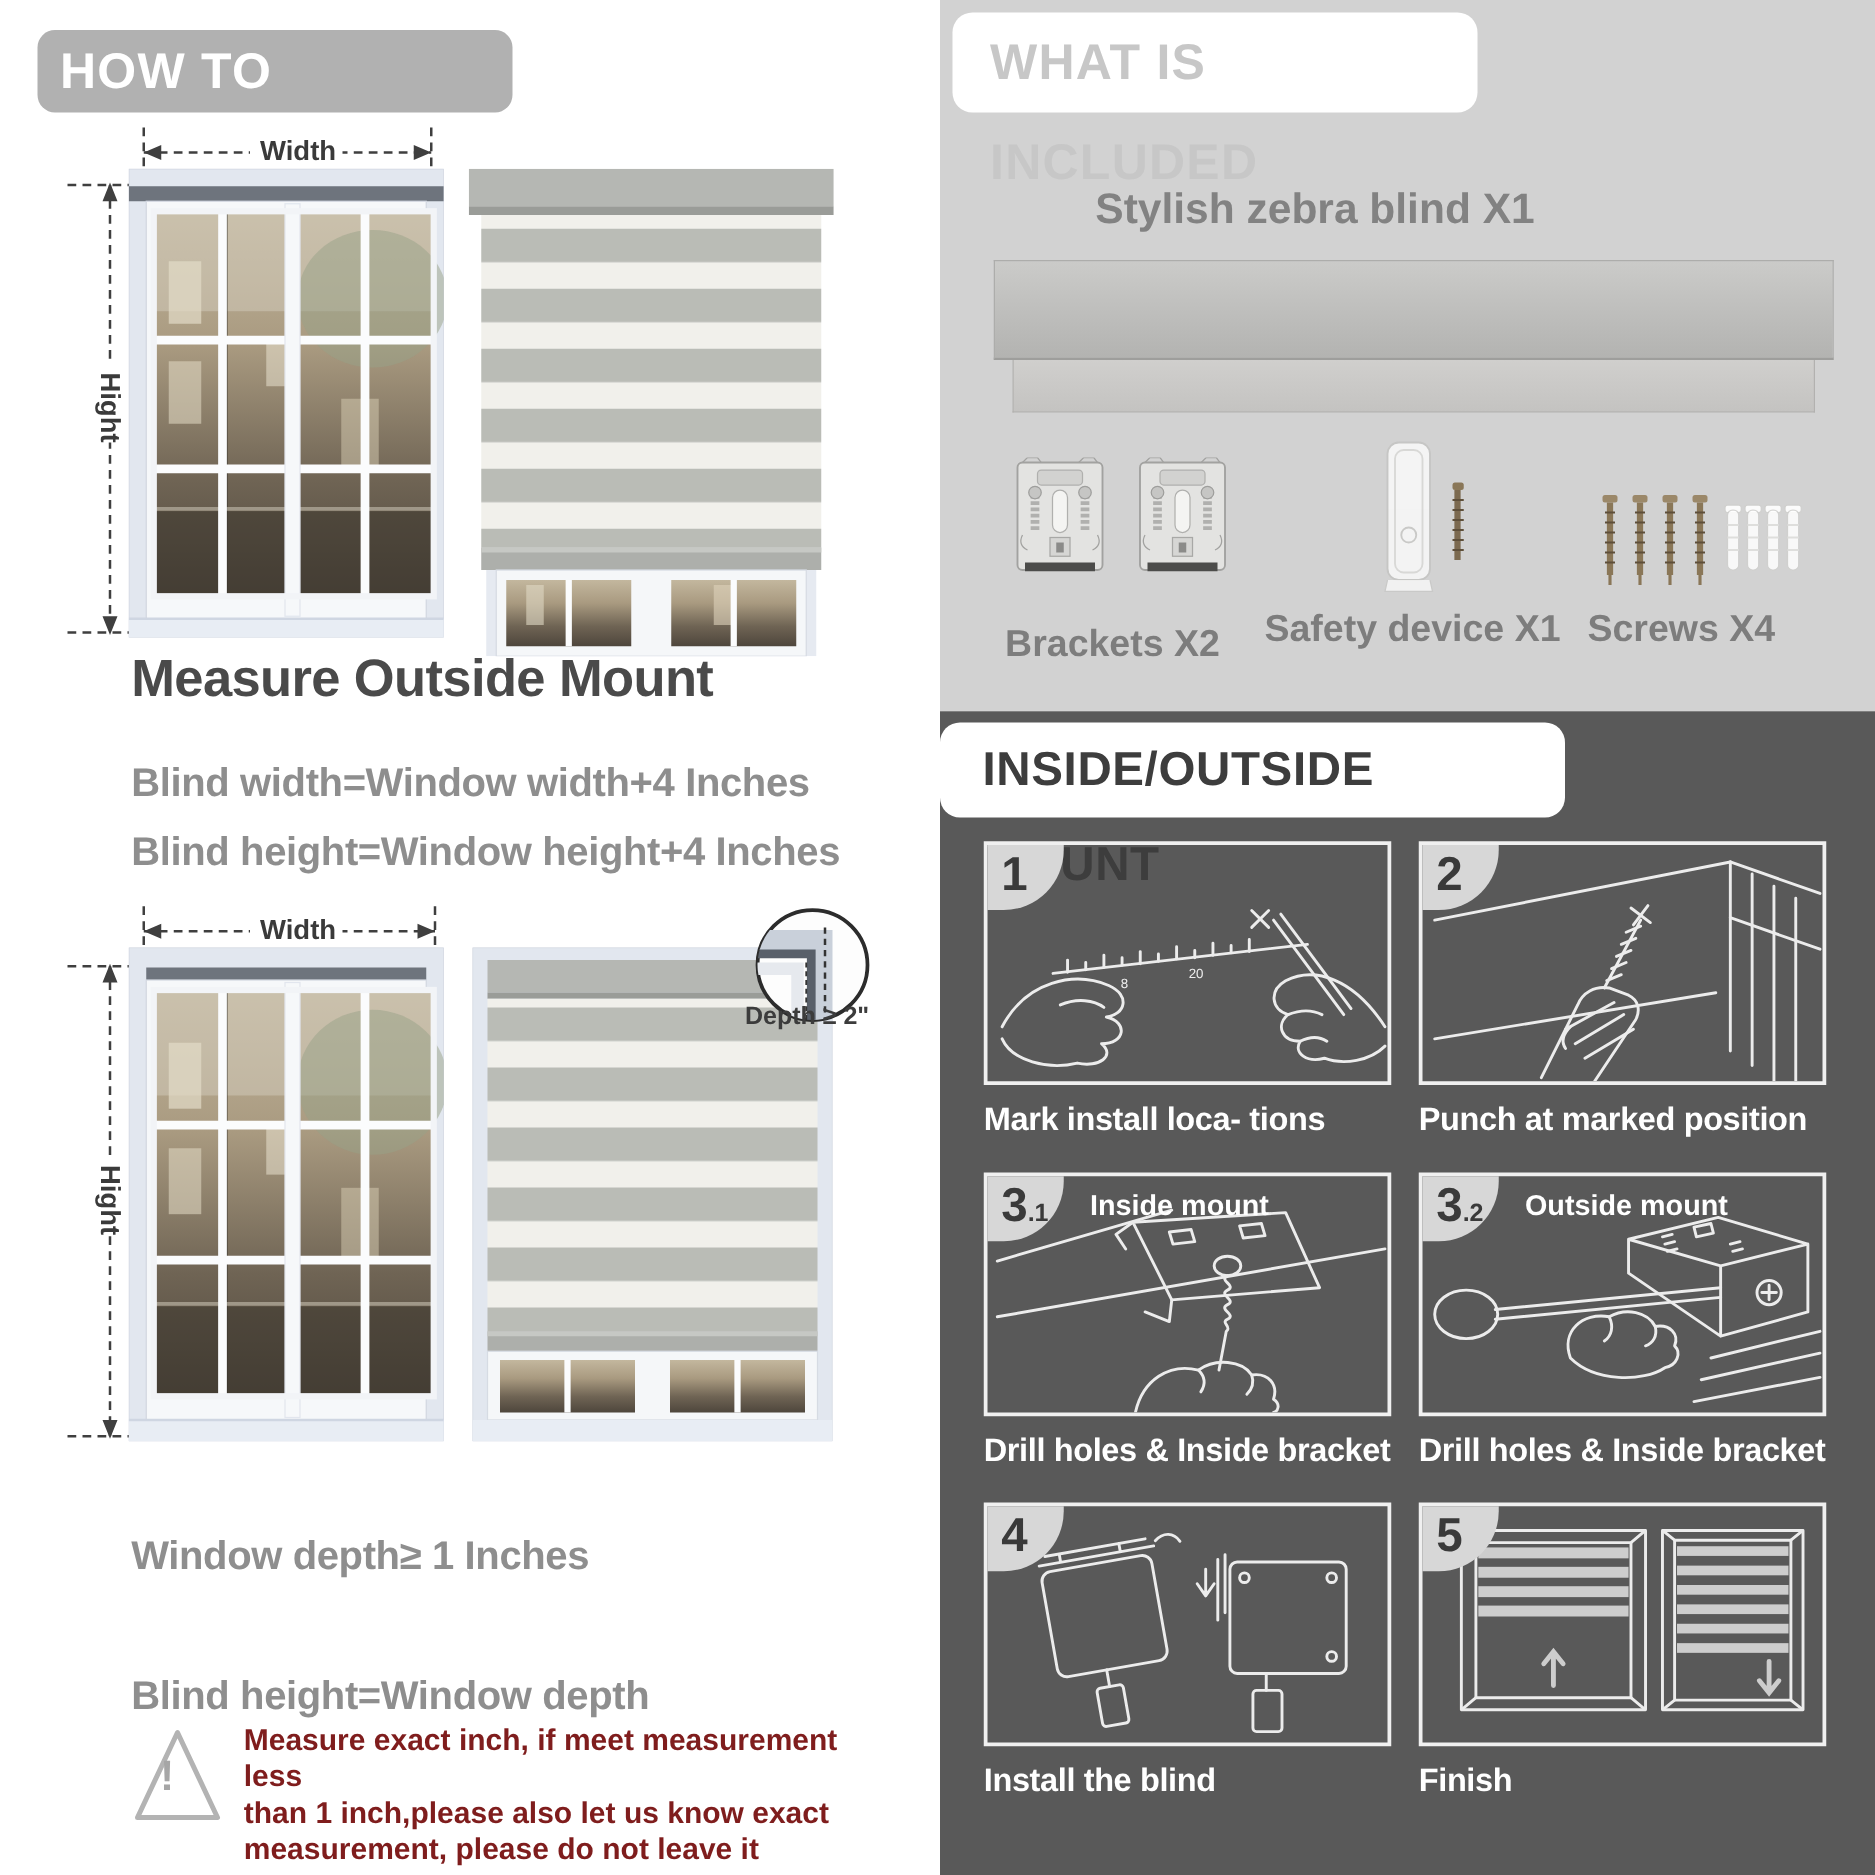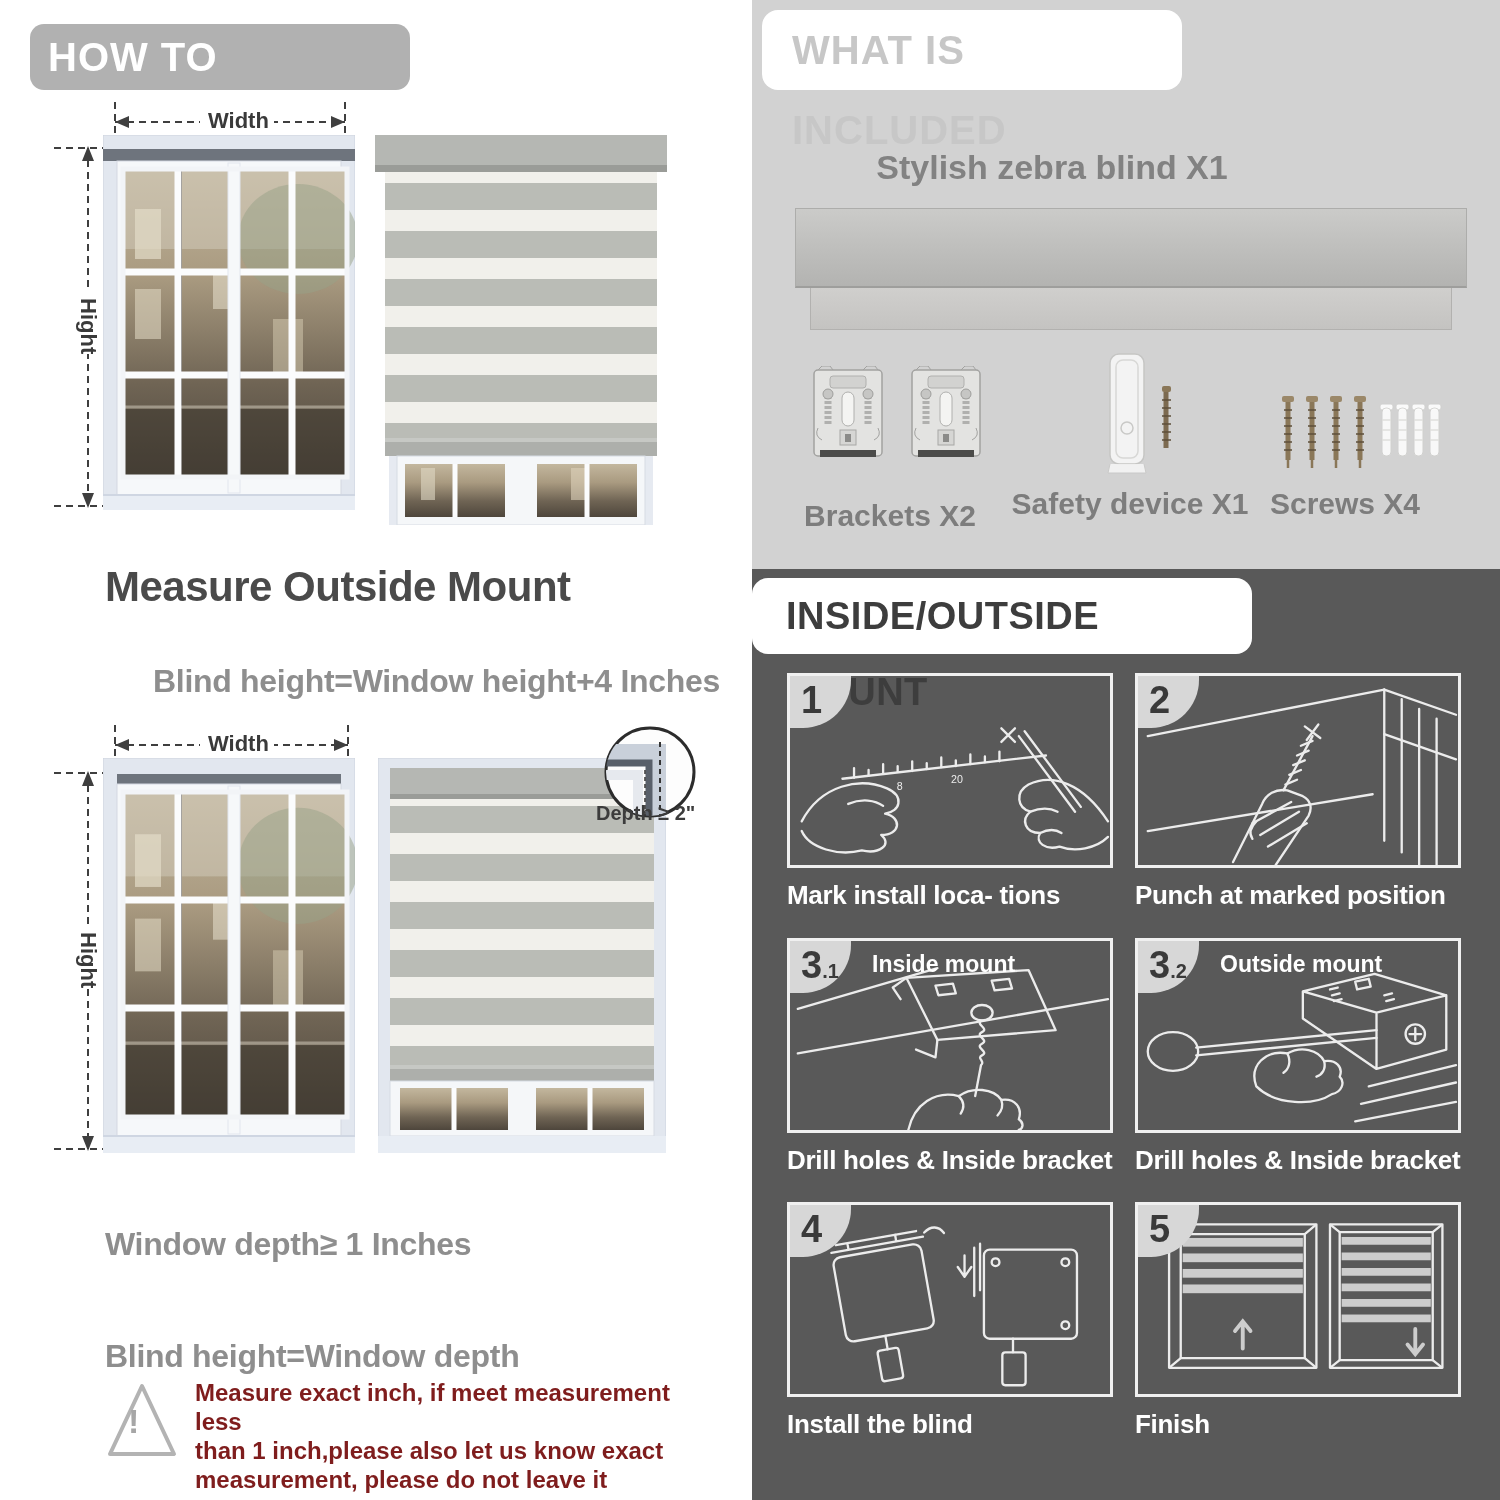--- a/index.html
+++ b/index.html
@@ -138,22 +138,23 @@
     <rect x="22" y="321" width="248" height="69" fill="#f5f7f9" stroke="#d6dbe3"></rect>
     <rect x="30" y="329" width="100" height="53" fill="url(#gGlass)"></rect>
     <rect x="162" y="329" width="100" height="53" fill="url(#gGlass)"></rect>
     <rect x="46" y="333" width="14" height="32" fill="#e0d8c4" opacity="0.6"></rect>
     <rect x="196" y="333" width="14" height="32" fill="#ddd2ba" opacity="0.6"></rect>
     <g stroke="#fbfcfd" stroke-width="5">
         <path d="M80,329 V382 M212,329 V382"></path>
       </g>
   </svg>
 
-  <div class="abs h-measure" style="left:105px; top:563px;">Measure Outside Mount</div>
-  <div class="abs eq" style="left:105px; top:663px;margin-left:48px;">Blind height=Window height+4 Inches</div>
+  <div class="abs h-measure" style="left:105px; top:519px;">Measure Outside Mount</div>
+  <div class="abs eq" style="left:105px; top:608px;">Blind width=Window width+4 Inches</div>
+  <div class="abs eq" style="left:105px; top:663px;">Blind height=Window height+4 Inches</div>
 
   <svg class="abs" style="left:60px; top:723px;" width="320" height="46" viewBox="0 0 320 46">
     <g stroke="#3f3f3f" stroke-width="2" stroke-dasharray="7 5" fill="none">
       <line x1="55" y1="22" x2="288" y2="22"></line>
       <line x1="55" y1="2" x2="55" y2="44"></line>
       <line x1="288" y1="2" x2="288" y2="44"></line>
     </g>
     <path d="M55,22 l14,-6 v12 z M288,22 l-14,-6 v12 z" fill="#3f3f3f"></path>
   </svg>
   <div class="abs mlabel" style="left:200px; top:731px; width:74px;">Width</div>

